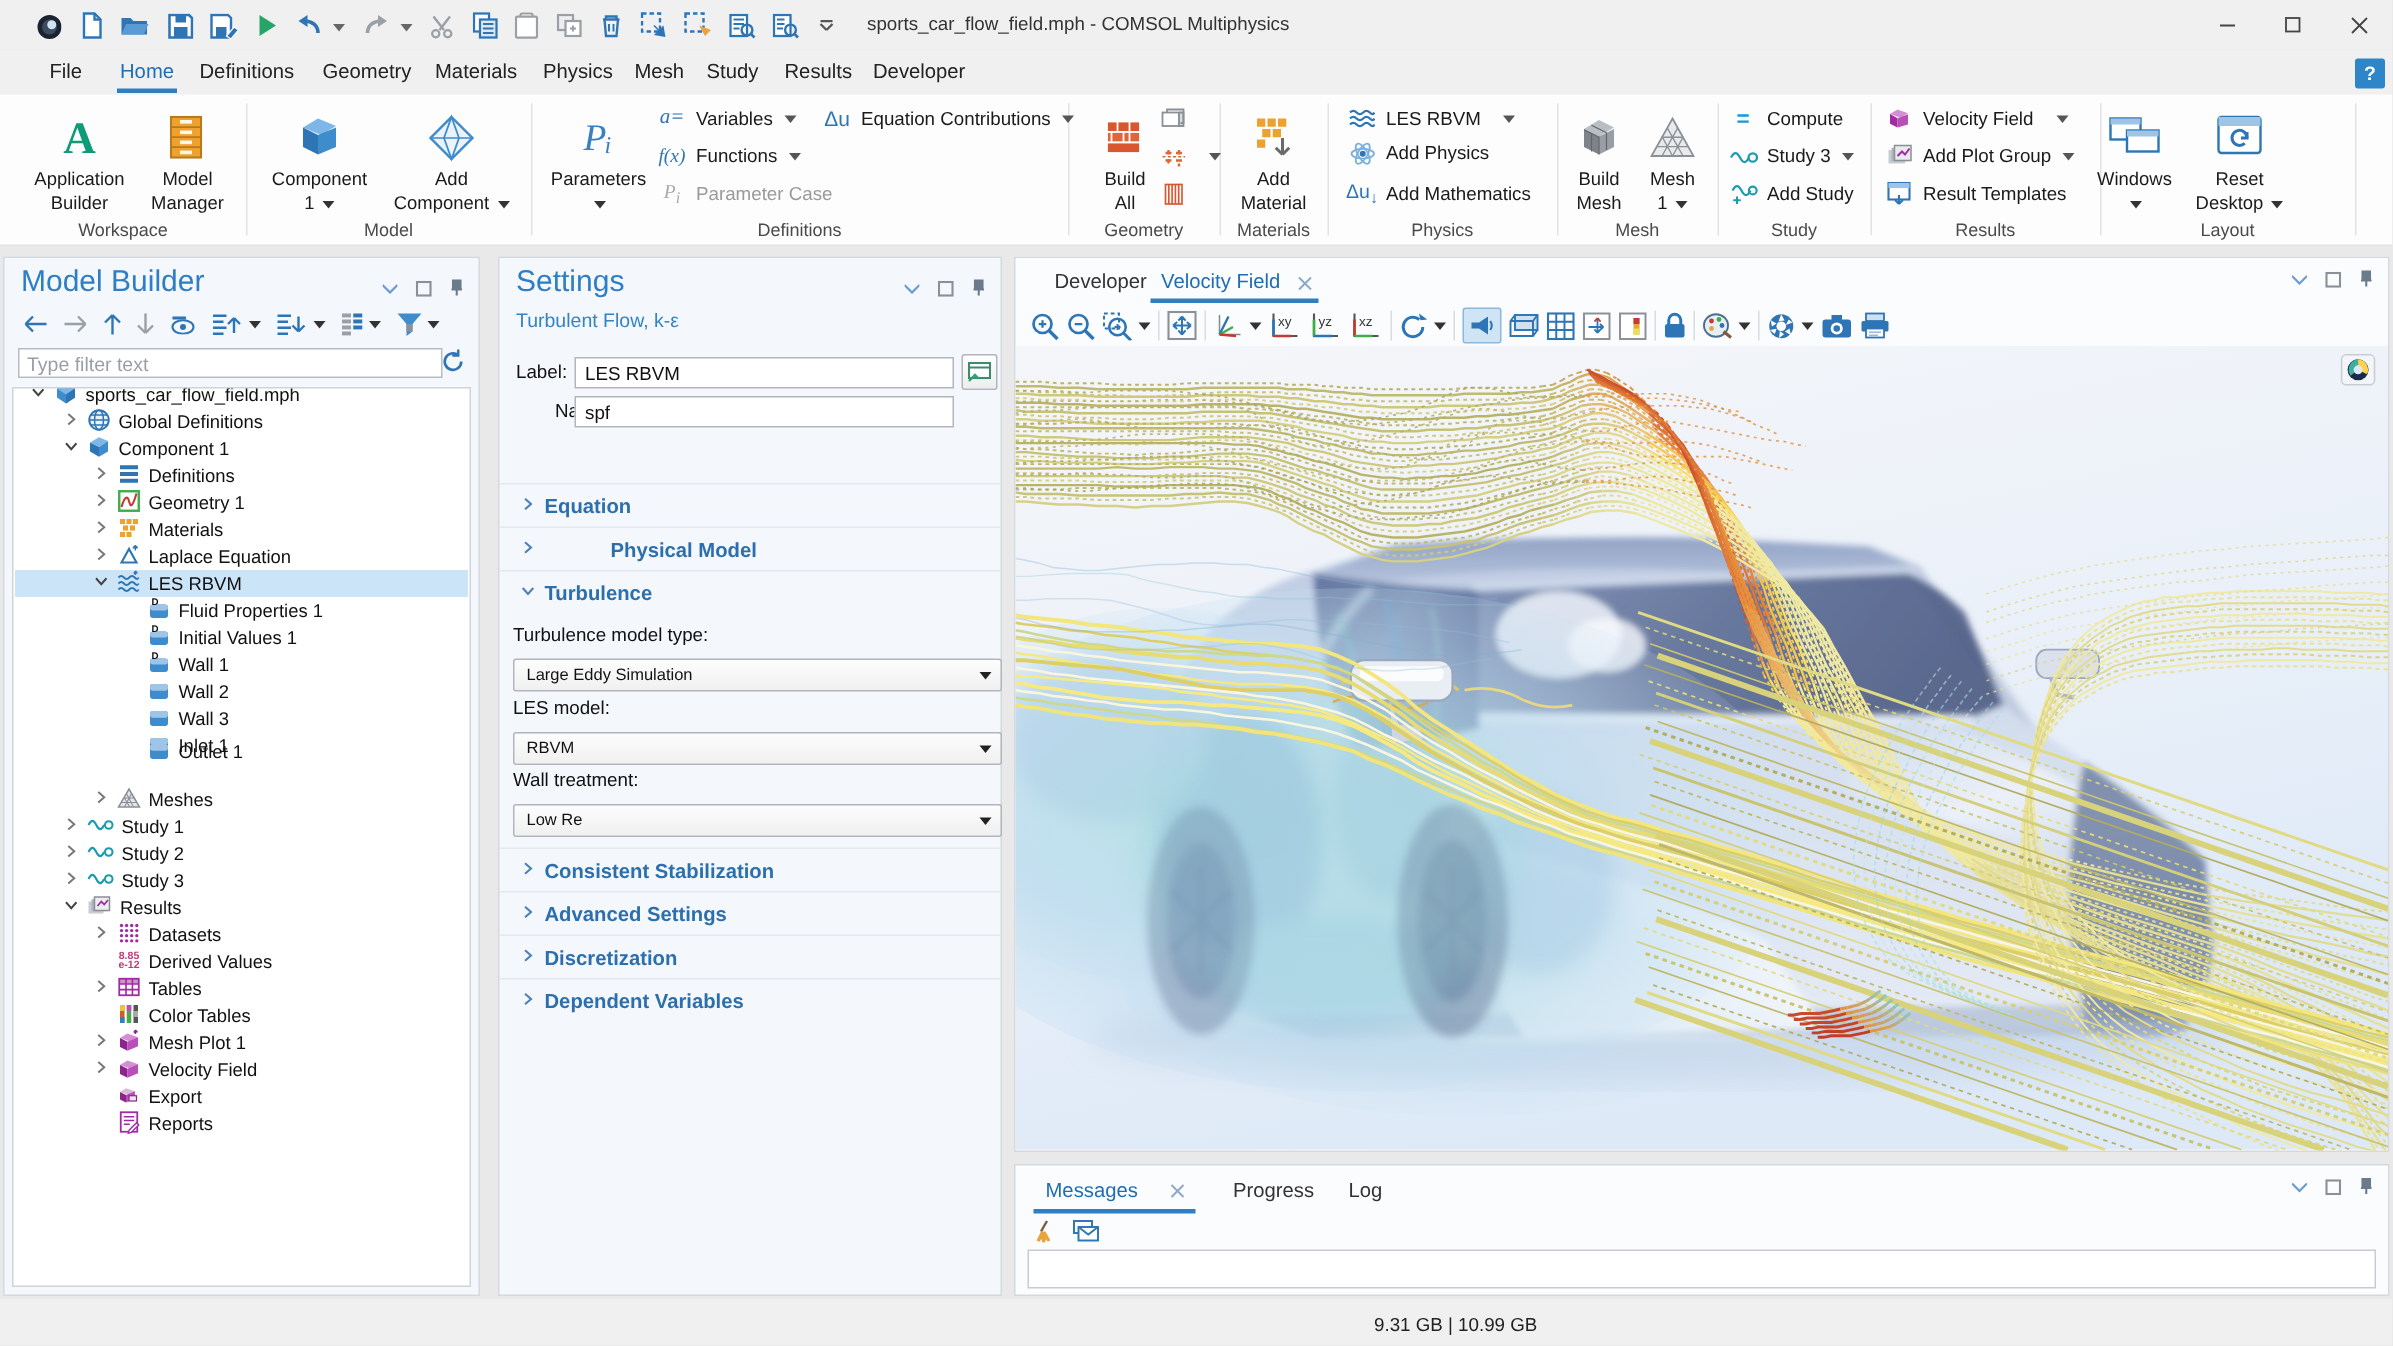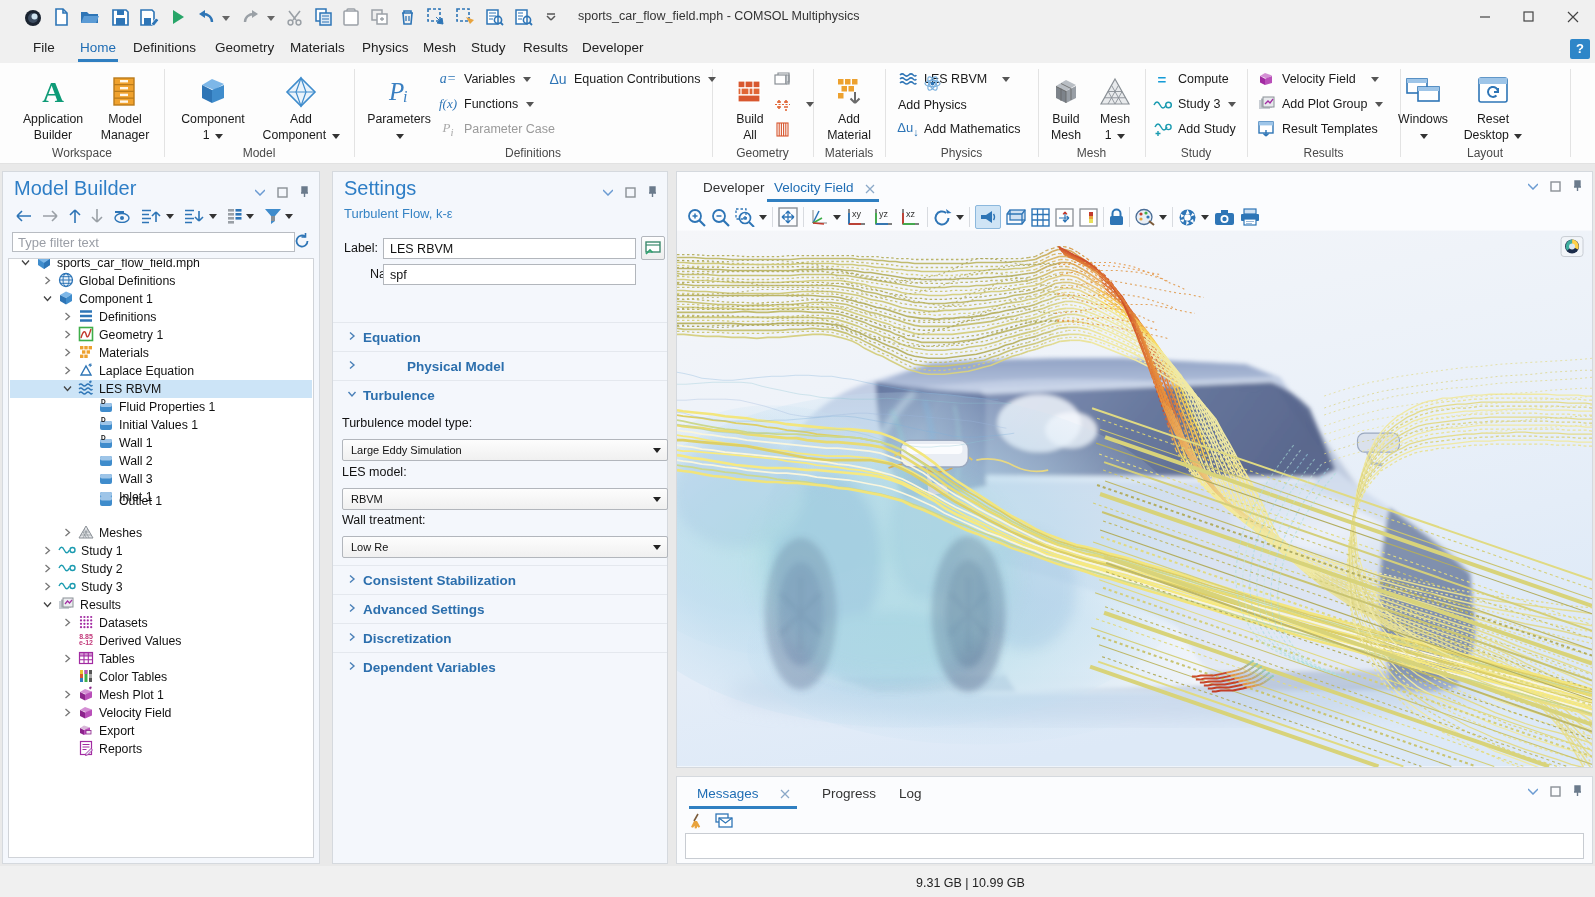--- a/index.html
+++ b/index.html
@@ -366,21 +366,21 @@
     </div>
 <div class="smallrow" style="left:898px;top:5px;">
       <span style="display:inline-flex;width:20px;justify-content:center;">
         <svg width="18" height="14" viewBox="0 0 18 14">
           <path d="M1 3q2.2-2.2 4.4 0t4.4 0 4.4 0 3 0M1 7q2.2-2.2 4.4 0t4.4 0 4.4 0 3 0M1 11q2.2-2.2 4.4 0t4.4 0 4.4 0 3 0" fill="none" stroke="#2e75b6" stroke-width="1.5"></path>
         </svg>
       </span>
       <span>LES RBVM &nbsp;</span>
       <span class="caret" style="border-top-color:#555;"></span>
     </div>
-<div class="smallrow" style="left:898px;top:12px;flex-direction:column;">
+<div class="smallrow" style="left:898px;top:28px;">
       <span style="display:inline-flex;width:20px;justify-content:center;">
         <svg width="17" height="17" viewBox="0 0 17 17">
           <circle cx="8.5" cy="8.5" r="2" fill="#2e75b6"></circle>
           <ellipse cx="8.5" cy="8.5" rx="7.5" ry="3.2" fill="none" stroke="#7ab0dd" stroke-width="1.2"></ellipse>
           <ellipse cx="8.5" cy="8.5" rx="7.5" ry="3.2" fill="none" stroke="#7ab0dd" stroke-width="1.2" transform="rotate(60 8.5 8.5)"></ellipse>
           <ellipse cx="8.5" cy="8.5" rx="7.5" ry="3.2" fill="none" stroke="#7ab0dd" stroke-width="1.2" transform="rotate(120 8.5 8.5)"></ellipse>
         </svg>
       </span>
       <span>Add Physics</span>
     </div>

